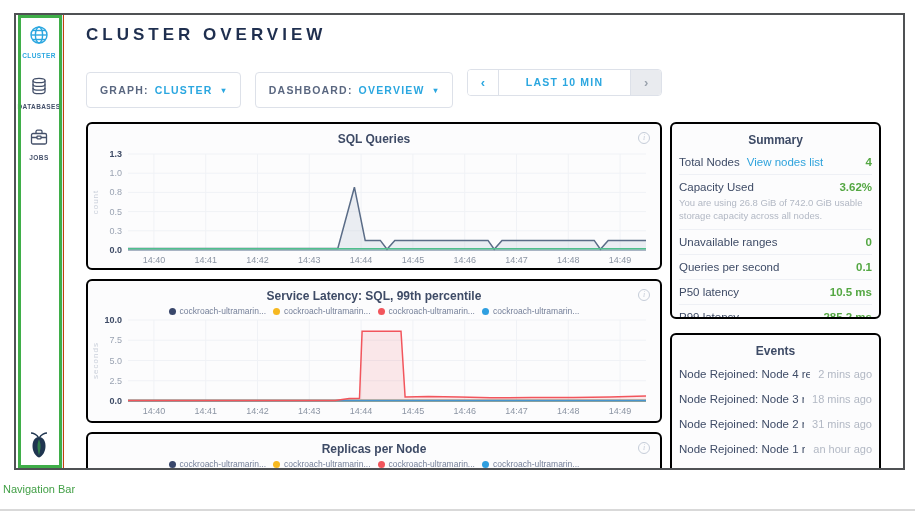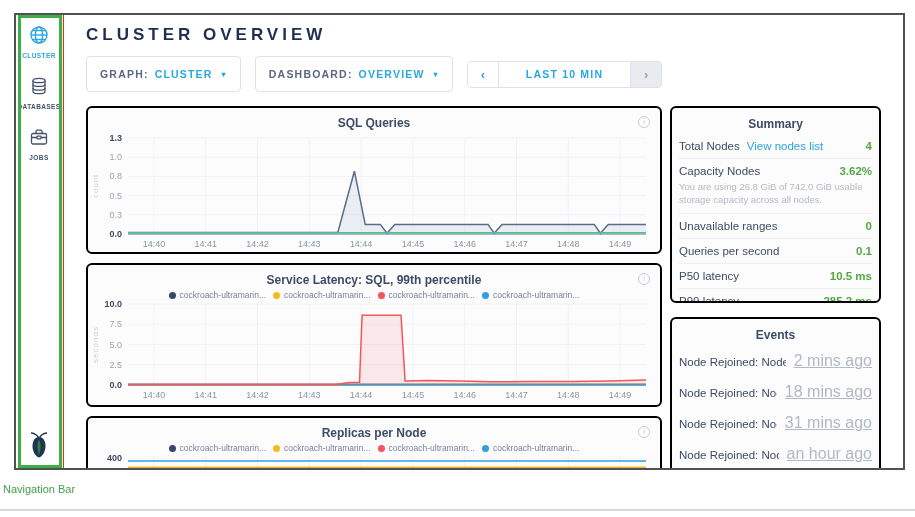--- a/index.html
+++ b/index.html
@@ -25,21 +25,21 @@
                border:3px solid #3fae49; pointer-events:none; z-index:60; }
 
   
   .main { position:absolute; left:48px; top:0; right:0; bottom:0; background:#fff;
           padding:10px 0 0 22px; }
   .page-title { font-size:17px; font-weight:bold; letter-spacing:4px; color:#1f2f4f; }
 
   .controls { display:flex; gap:14px; margin-top:11px; align-items:center; }
   .pill { height:27px; border:1px solid #dde1e9; border-radius:4px; background:#fff;
           display:flex; align-items:center; padding:17px 13px; font-size:10.5px; font-weight:bold;
-          letter-spacing:1.2px; color:#5a6780; cursor:pointer; }
+          letter-spacing:1.2px; color:#5a6780; cursor:pointer;margin-top:16px; }
   .pill .pill-value { color:#2ba7e0; margin-left:6px; }
   .pill .caret { color:#2ba7e0; margin-left:9px; font-size:8px; }
   .timewin { display:flex; height:27px; border:1px solid #dde1e9; border-radius:4px; overflow:hidden; background:#fff; }
   .tw-btn { width:30px; display:flex; align-items:center; justify-content:center;
             color:#2ba7e0; font-size:13px; font-weight:bold; cursor:pointer; background:#fff; }
   .tw-label { padding:0 27px; display:flex; align-items:center; color:#2ba7e0; font-weight:bold;
               font-size:10.5px; letter-spacing:1.2px; border-left:1px solid #dde1e9;
               border-right:1px solid #dde1e9; cursor:pointer; }
   .tw-btn.disabled { background:#e9ebef; color:#9aa2ad; }
 
@@ -65,21 +65,21 @@
   #summary-panel { height:197px; }
   #events-panel { height:158px; margin-top:14px; }
   .srow { border-bottom:1px solid #eef0f5; padding:6px 0; font-size:11.5px; color:#3e4b66; }
   .srow:last-child { border-bottom:none; }
   .srow-top { display:flex; align-items:baseline; }
   .srow-link { color:#2fa3dc; margin-left:7px; text-decoration:none; cursor:pointer; }
   .srow-value { margin-left:auto; color:#54a743; font-weight:bold; }
   .srow-note { font-size:9.5px; color:#b2b8c4; line-height:1.4; margin-top:3px; }
   .erow { display:flex; align-items:baseline; padding:7px 0 6px; font-size:11.5px; }
   .erow-msg { color:#3e4b66; white-space:nowrap; overflow:hidden; }
-  .erow-time { margin-left:auto; padding-left:8px; color:#b2b8c4; font-size:16px; white-space:nowrap;text-decoration:underline; }
+  .erow-time { margin-left:auto; padding-left:8px; color:#b2b8c4; font-size:11px; white-space:nowrap; }
 
   
   .annotation-label { position:absolute; left:3px; top:483px; font-size:11px; color:#43a047; }
   .bottom-divider { position:absolute; left:0; top:509px; width:915px; height:2px; background:#d9d9d9; }
 </style>
 </head>
 <body>
 
 <div class="canvas">
 
@@ -324,21 +324,21 @@
             <div class="side-title">Summary</div>
             <div class="srow">
               <div class="srow-top">
                 <span>Total Nodes</span>
                 <a class="srow-link">View nodes list</a>
                 <span class="srow-value">4</span>
               </div>
             </div>
             <div class="srow">
               <div class="srow-top">
-                <span>Capacity Nodes</span>
+                <span>Capacity Used</span>
                 <span class="srow-value">3.62%</span>
               </div>
               <div class="srow-note">You are using 26.8 GiB of 742.0 GiB usable storage capacity across all nodes.</div>
             </div>
             <div class="srow">
               <div class="srow-top">
                 <span>Unavailable ranges</span>
                 <span class="srow-value">0</span>
               </div>
             </div>

